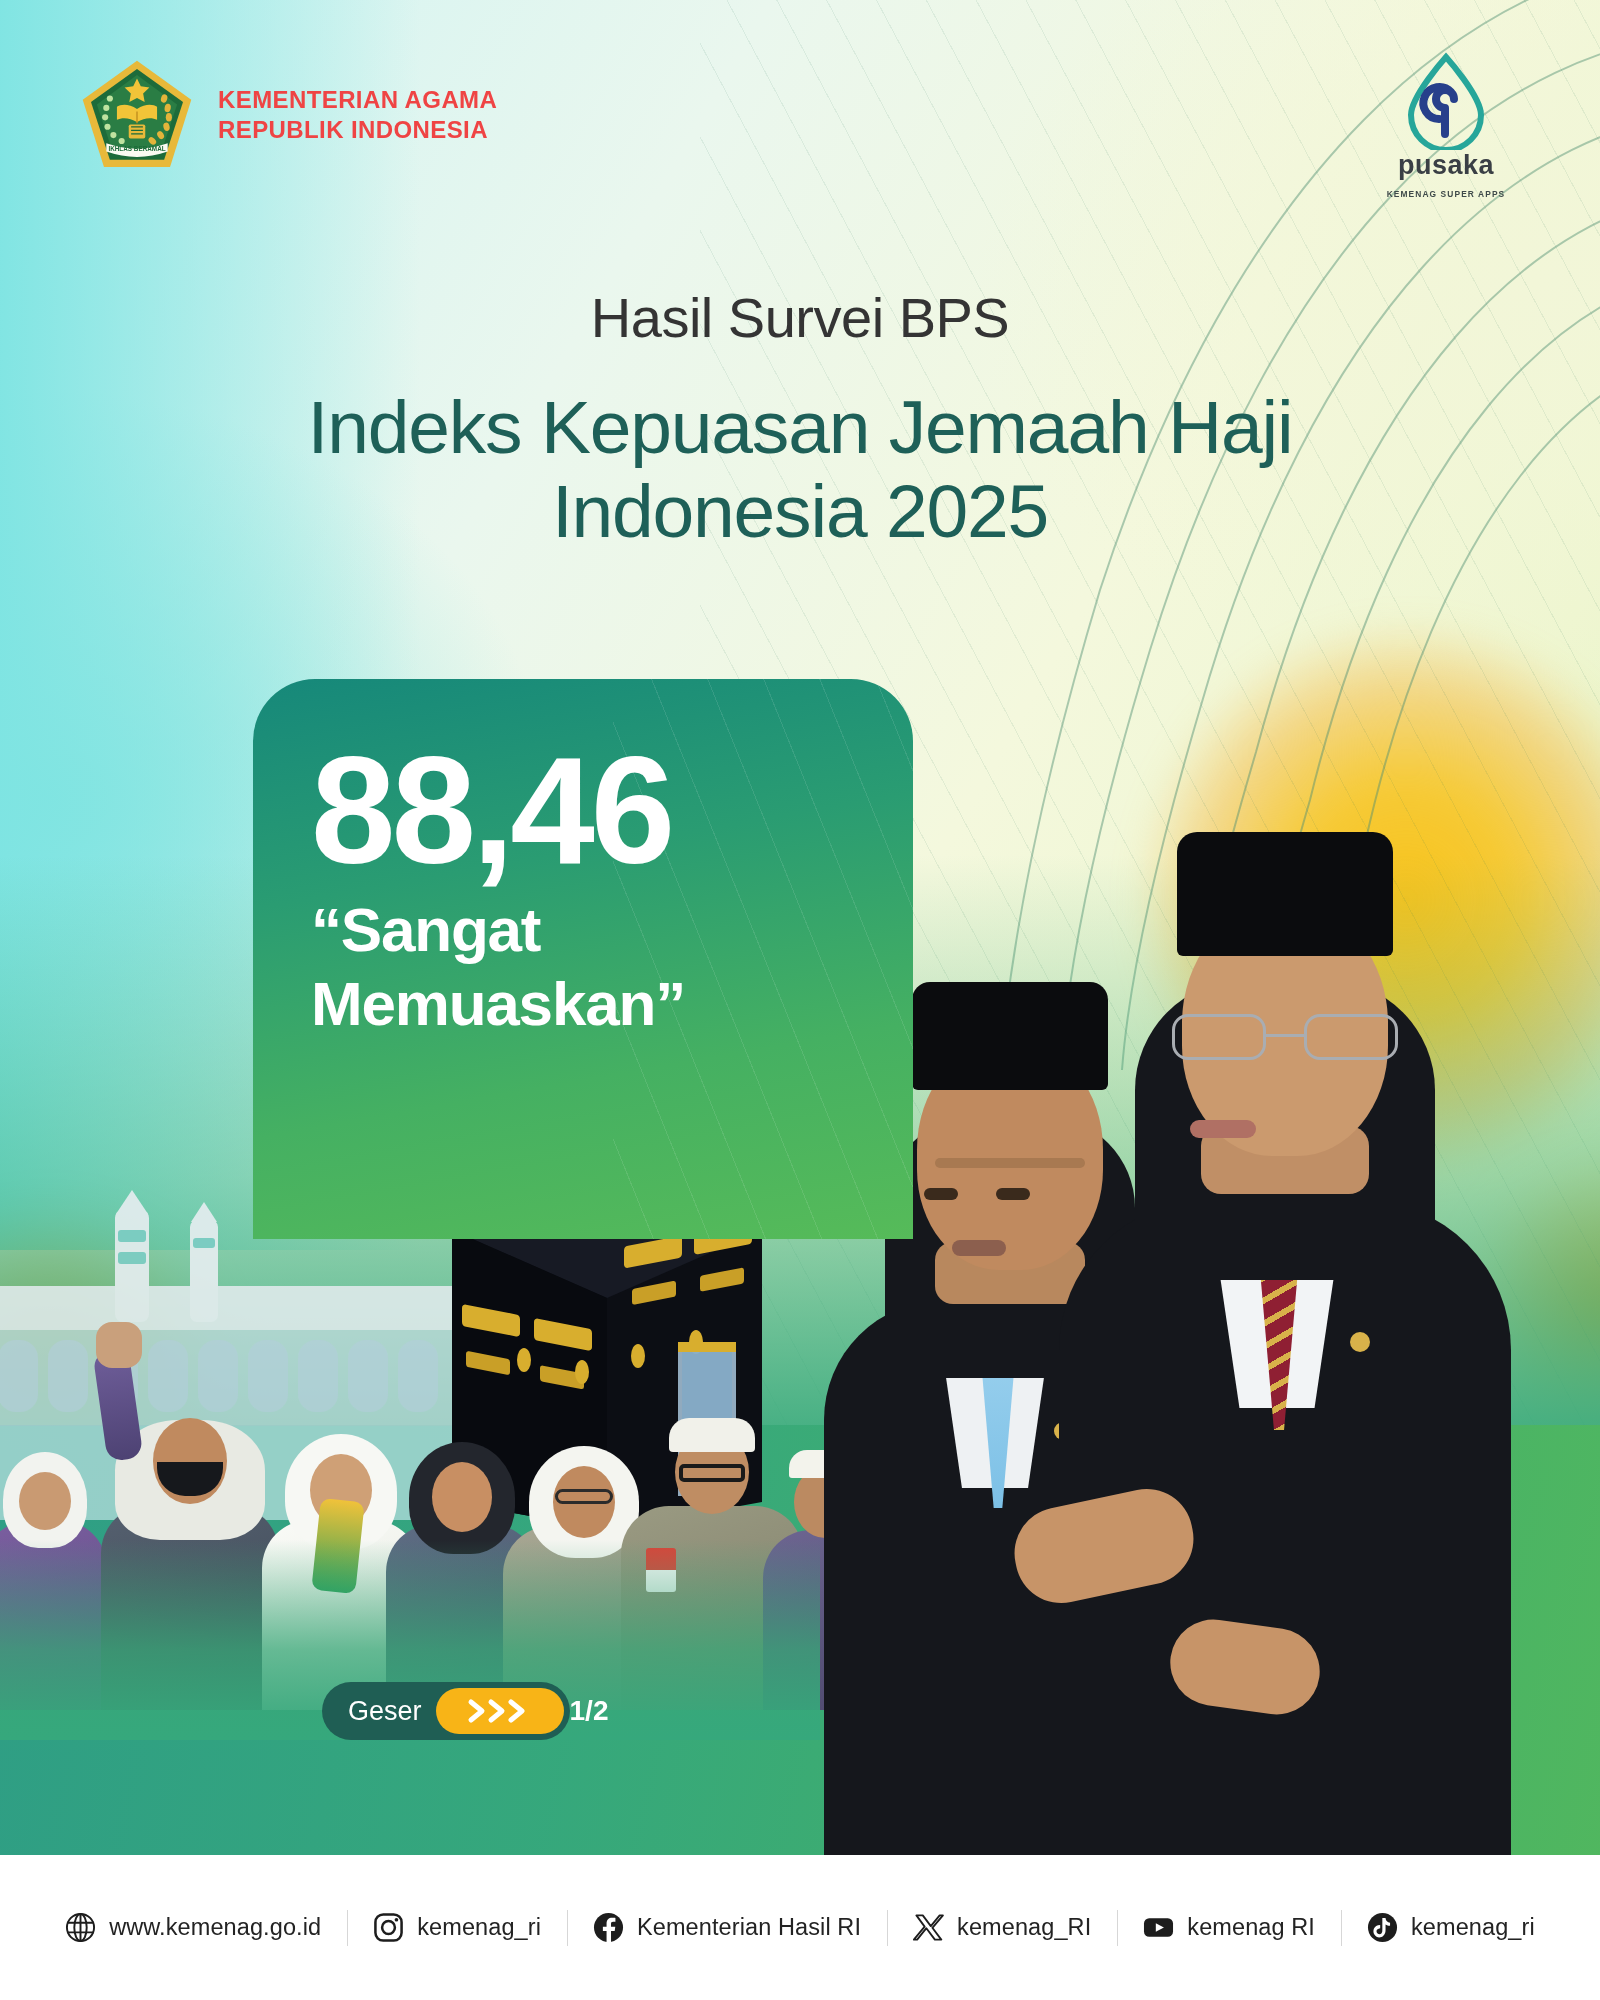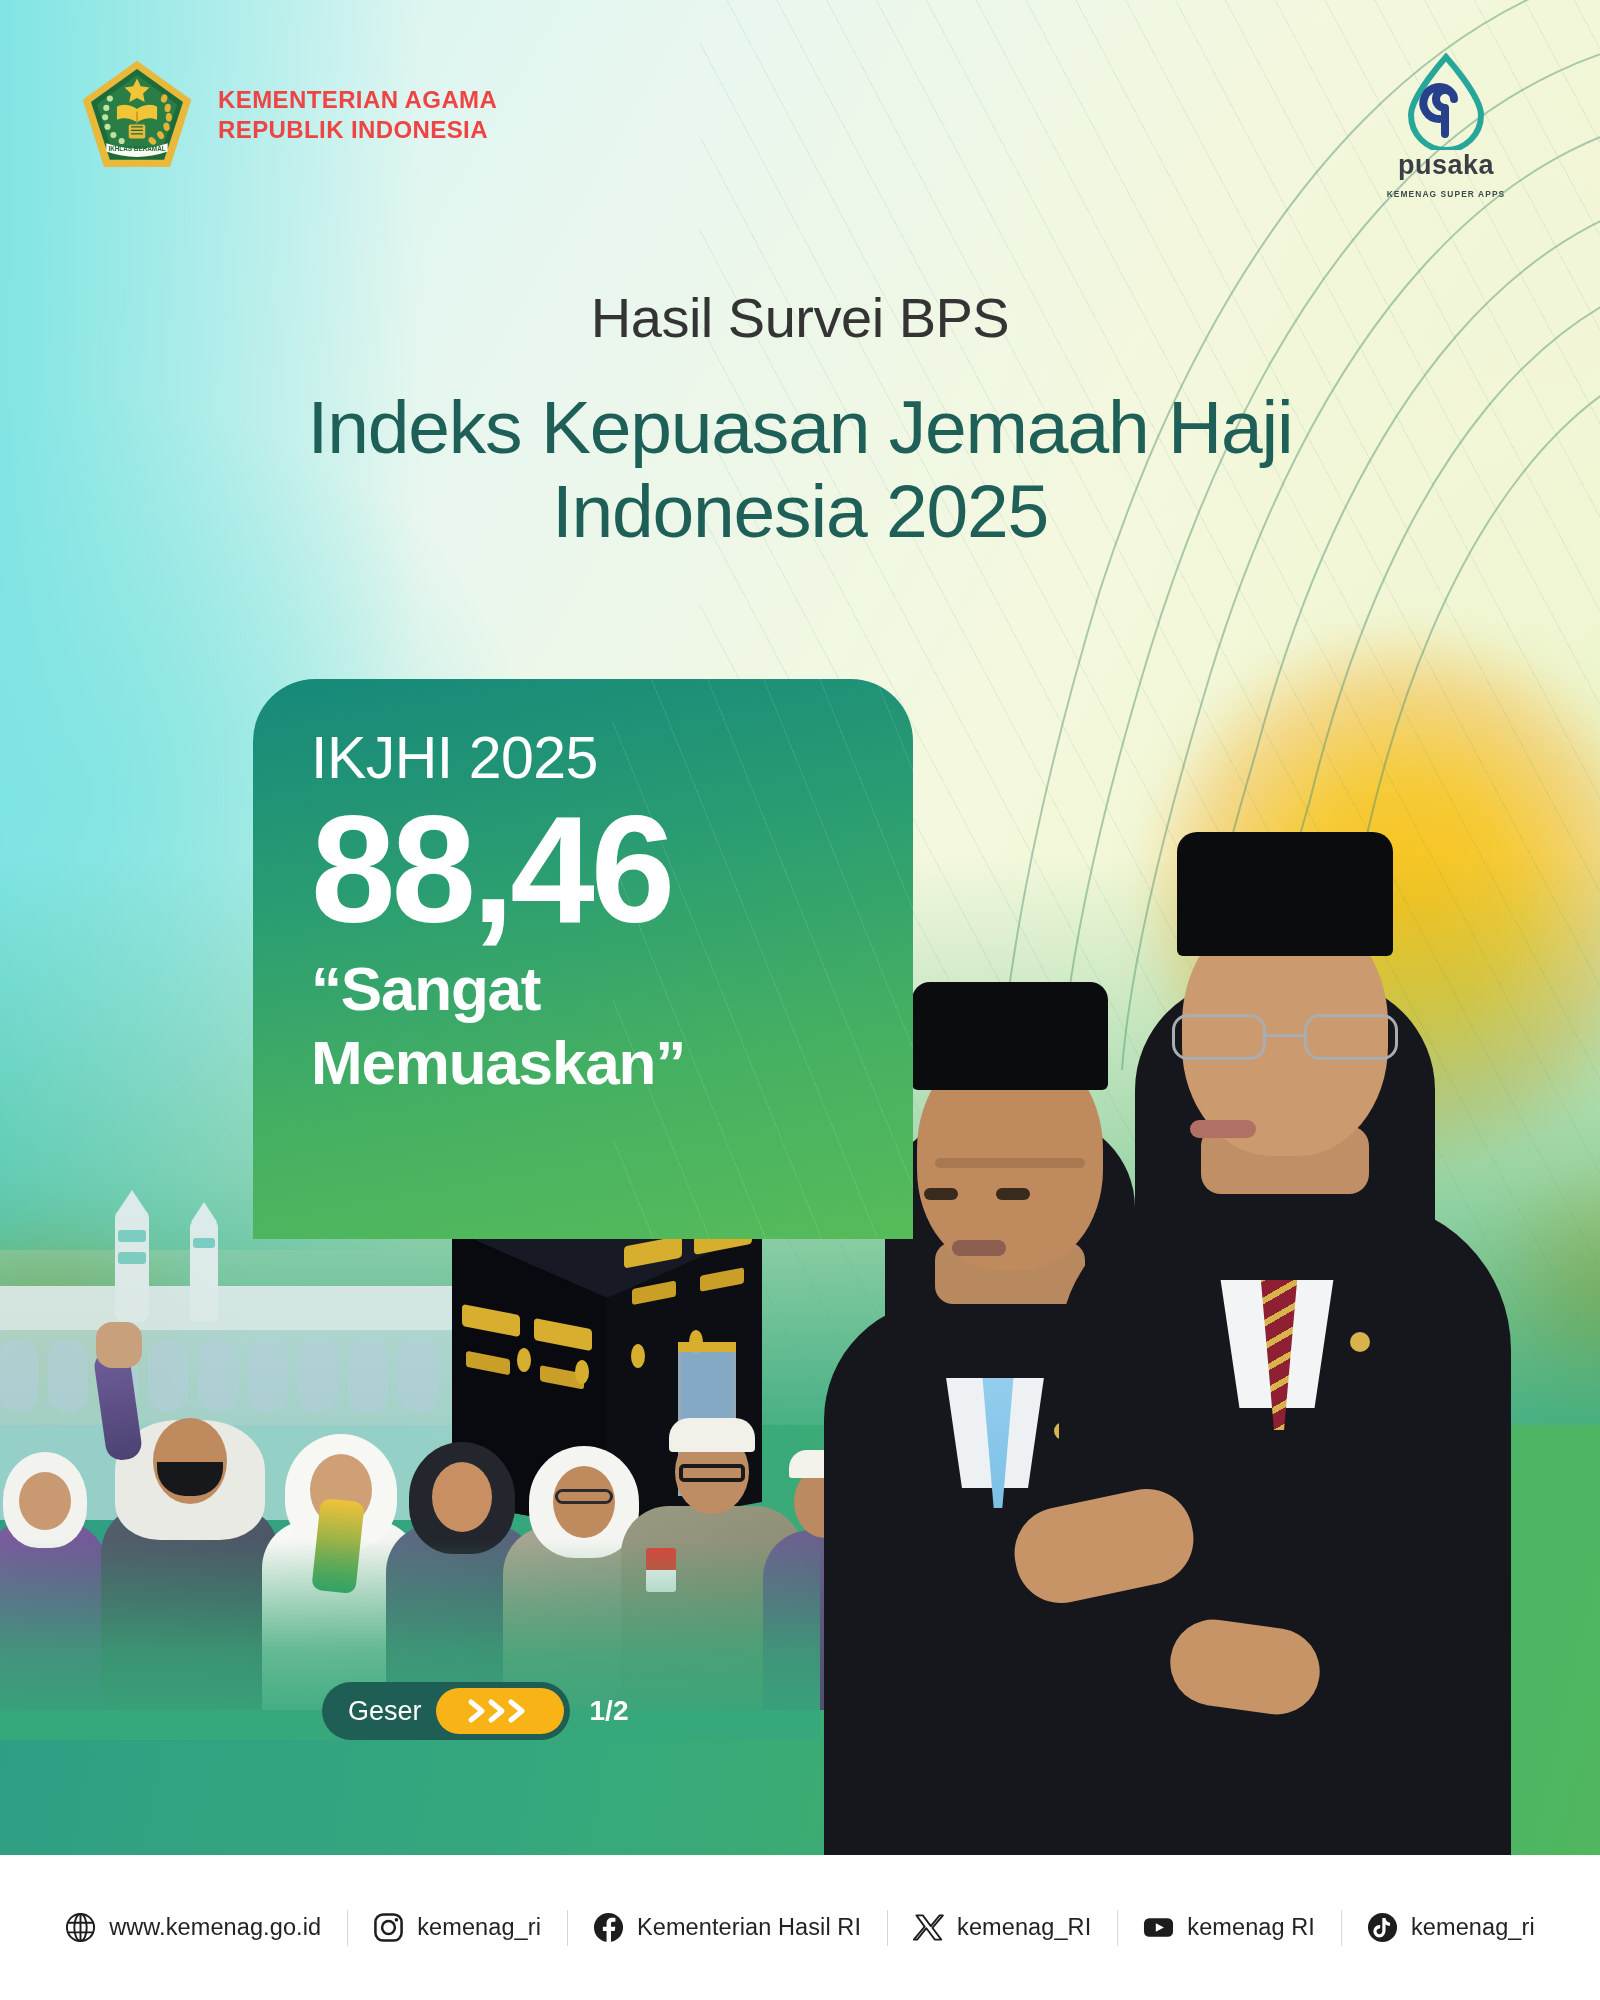--- a/index.html
+++ b/index.html
@@ -126,21 +126,21 @@
   .officials{ position:absolute; left:810px; top:720px; width:720px; height:1140px; }
   .official{ position:absolute; bottom:0; }
   .suit{ position:absolute; bottom:0; left:50%; transform:translateX(-50%); background:#15171c; }
   .shirt{ position:absolute; background:#eef1f3; }
   .tie{ position:absolute; }
   .face{ position:absolute; left:50%; transform:translateX(-50%); background:#c08a5f; border-radius:47% 47% 44% 44%; }
   .peci{ position:absolute; left:50%; transform:translateX(-50%); background:#0b0c0e; border-radius:14px 14px 4px 4px; }
   .glasses{ position:absolute; }
 
   
-  .geser-row{ position:absolute; left:322px; top:1682px; display:flex; align-items:center; gap:20px; }
+  .geser-row{ position:absolute; left:322px; top:1682px; display:flex; align-items:center; gap:0; }
   .geser-pill{
     display:flex; align-items:center; gap:8px;
     background:#1f5e54; border-radius:34px; height:58px; padding:0 6px 0 26px;
   }
   .geser-label{ font-size:27px; color:#ffffff; font-weight:400; padding-right:6px; }
   .geser-btn{
     background:#f8b417; border-radius:30px; height:46px; width:128px;
     display:flex; align-items:center; justify-content:center; gap:2px;
   }
   .geser-btn svg{ display:block; }
@@ -391,21 +391,20 @@
 
         <div style="position:absolute; left:-36px; bottom:266px; width:180px; height:96px; background:#c79468; border-radius:46px; transform:rotate(-12deg);"></div>
         <div style="position:absolute; left:120px; bottom:150px; width:150px; height:86px; background:#c79468; border-radius:44px; transform:rotate(8deg);"></div>
       </div>
     </div>
 
   </div>
 
   <div class="score-card">
     <div class="sheen"></div>
-    <div class="ikjhi-label">IKJHI 2025</div>
     <div class="ikjhi-value">88,46</div>
     <div class="ikjhi-predicate">“Sangat</div>
     <div class="ikjhi-predicate">Memuaskan”</div>
   </div>
 
   <div class="geser-row">
     <div class="geser-pill">
       <span class="geser-label">Geser</span>
       <span class="geser-btn">
         <svg width="74" height="30" viewBox="0 0 74 30" fill="none">

